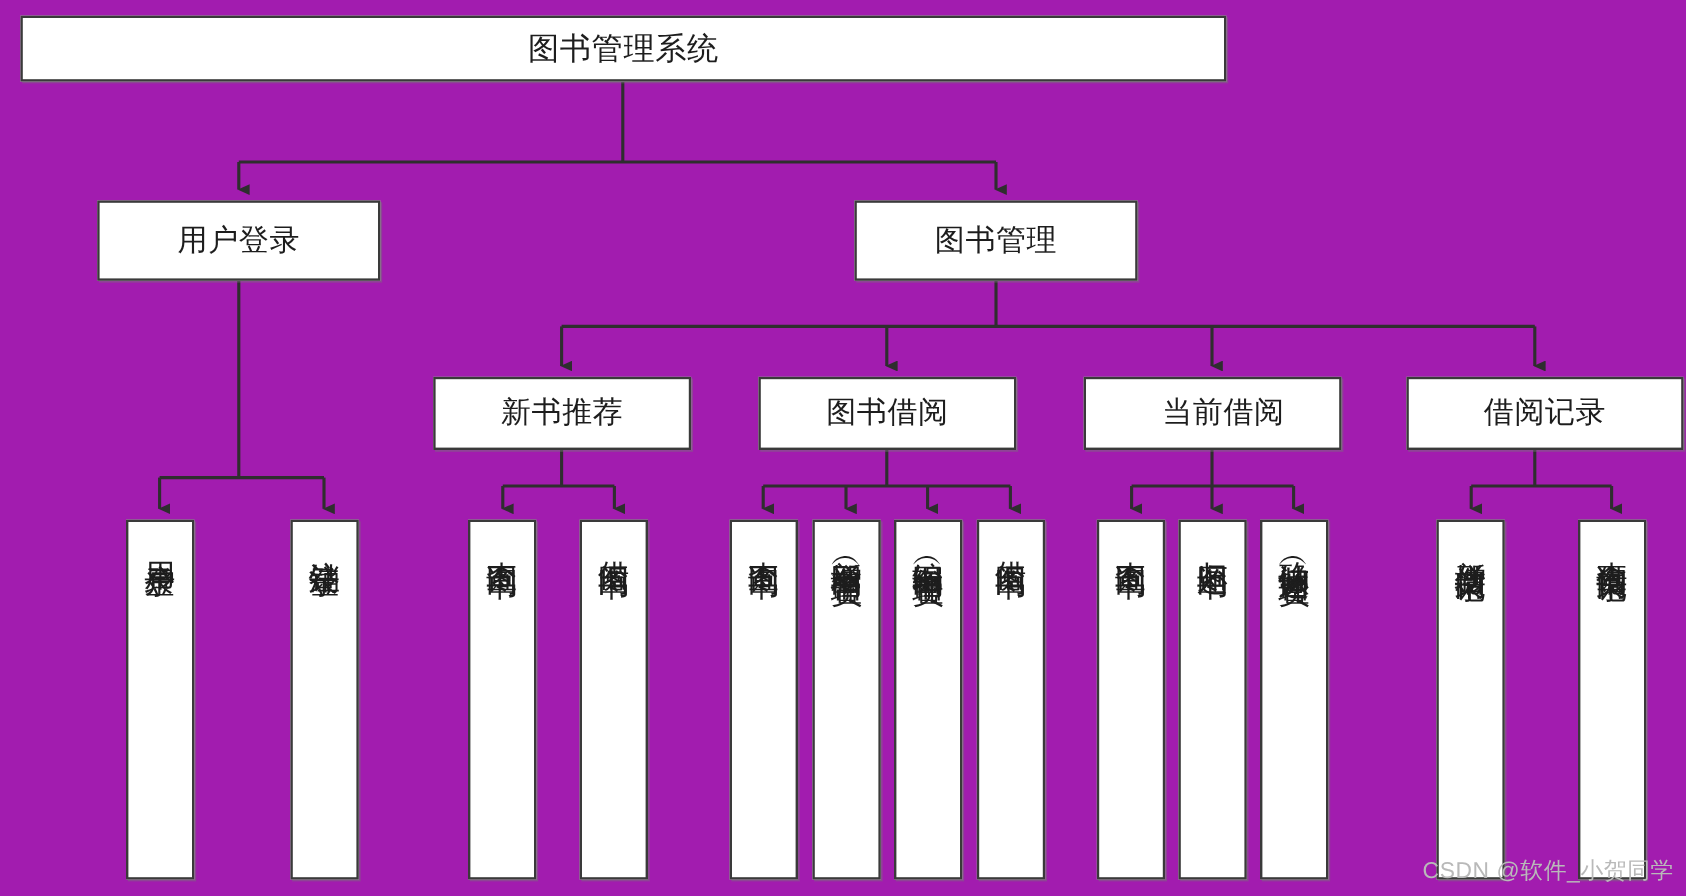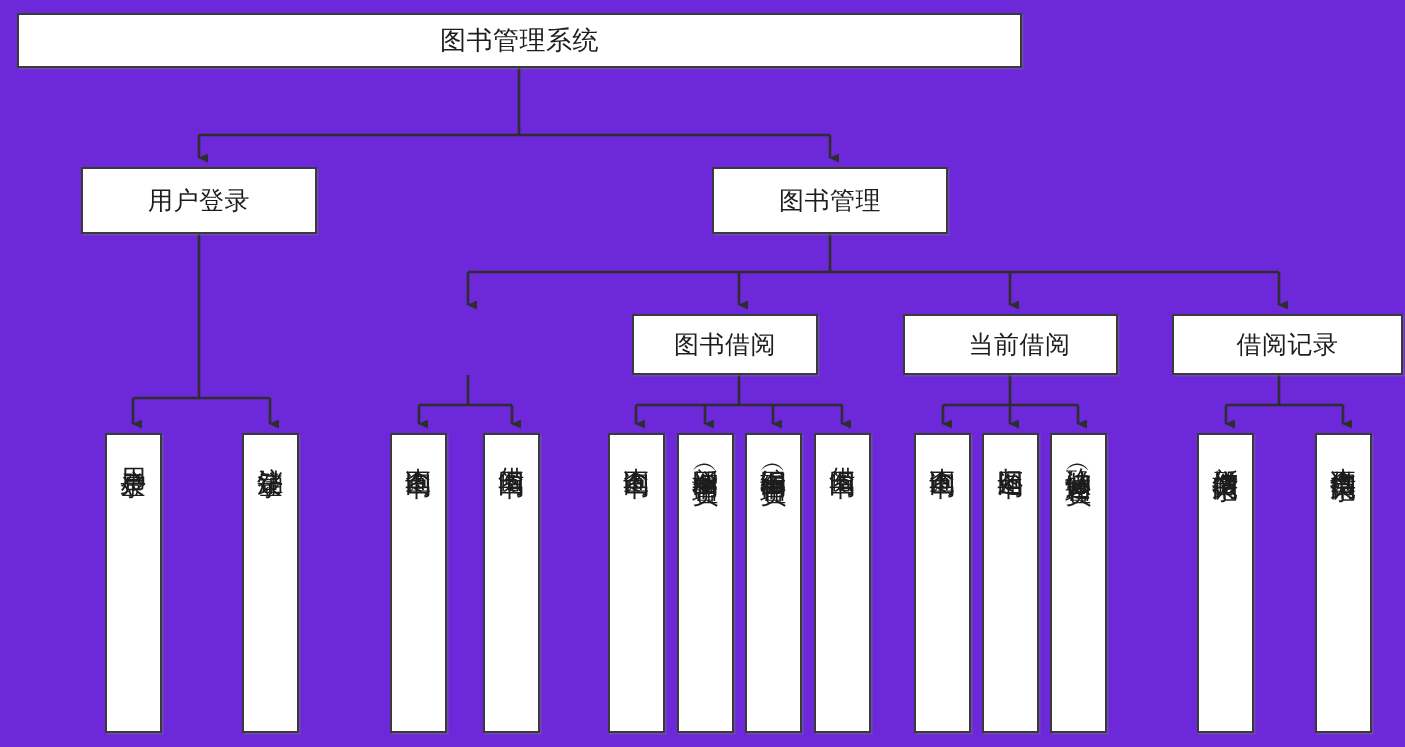--- a/index.html
+++ b/index.html
@@ -7,21 +7,21 @@
     padding: 0;
     background: #ffffff;
   }
   body {
     font-family: "Liberation Sans", "DejaVu Sans", sans-serif;
   }
   #canvas {
     position: relative;
     width: 1405px;
     height: 747px;
-    background: #6d28d9;
+    background: #a21caf;
     overflow: hidden;
     text-decoration: underline;
   }
   svg.lines {
     position: absolute;
     left: 0;
     top: 0;
     width: 1405px;
     height: 747px;
     pointer-events: none;
@@ -132,21 +132,24 @@
     <span class="lbl">图书管理系统</span>
   </div>
 
   <div class="node horiz" style="left:81px; top:167px; width:236px; height:67px;">
     <span class="lbl">用户登录</span>
   </div>
   <div class="node horiz" style="left:712px; top:167px; width:236px; height:67px;">
     <span class="lbl">图书管理</span>
   </div>
 
-  <div class="node horiz" style="left:632px; top:314px; width:186px; height:61px;">
+  <div class="node horiz" style="left:361px; top:314px; width:215px; height:61px;">
+    <span class="lbl">新书推荐</span>
+  </div>
+  <div class="node horiz" style="left:632px; top:314px; width:215px; height:61px;">
     <span class="lbl">图书借阅</span>
   </div>
   <div class="node horiz" style="left:903px; top:314px; width:215px; height:61px;padding-left:18px;">
     <span class="lbl">当前借阅</span>
   </div>
   <div class="node horiz" style="left:1172px; top:314px; width:231px; height:61px;">
     <span class="lbl">借阅记录</span>
   </div>
 
   <div class="node vert" style="left:105px; top:433px; width:57px; height:300px;">
@@ -186,14 +189,15 @@
     <span class="lbl">确认归还（管理员）</span>
   </div>
 
   <div class="node vert" style="left:1197px; top:433px; width:57px; height:300px;">
     <span class="lbl">新增借阅记录</span>
   </div>
   <div class="node vert" style="left:1315px; top:433px; width:57px; height:300px;">
     <span class="lbl">查询借阅记录</span>
   </div>
 
+  <div id="watermark">CSDN @软件_小贺同学</div>
 
 </div>
 
 </body></html>

